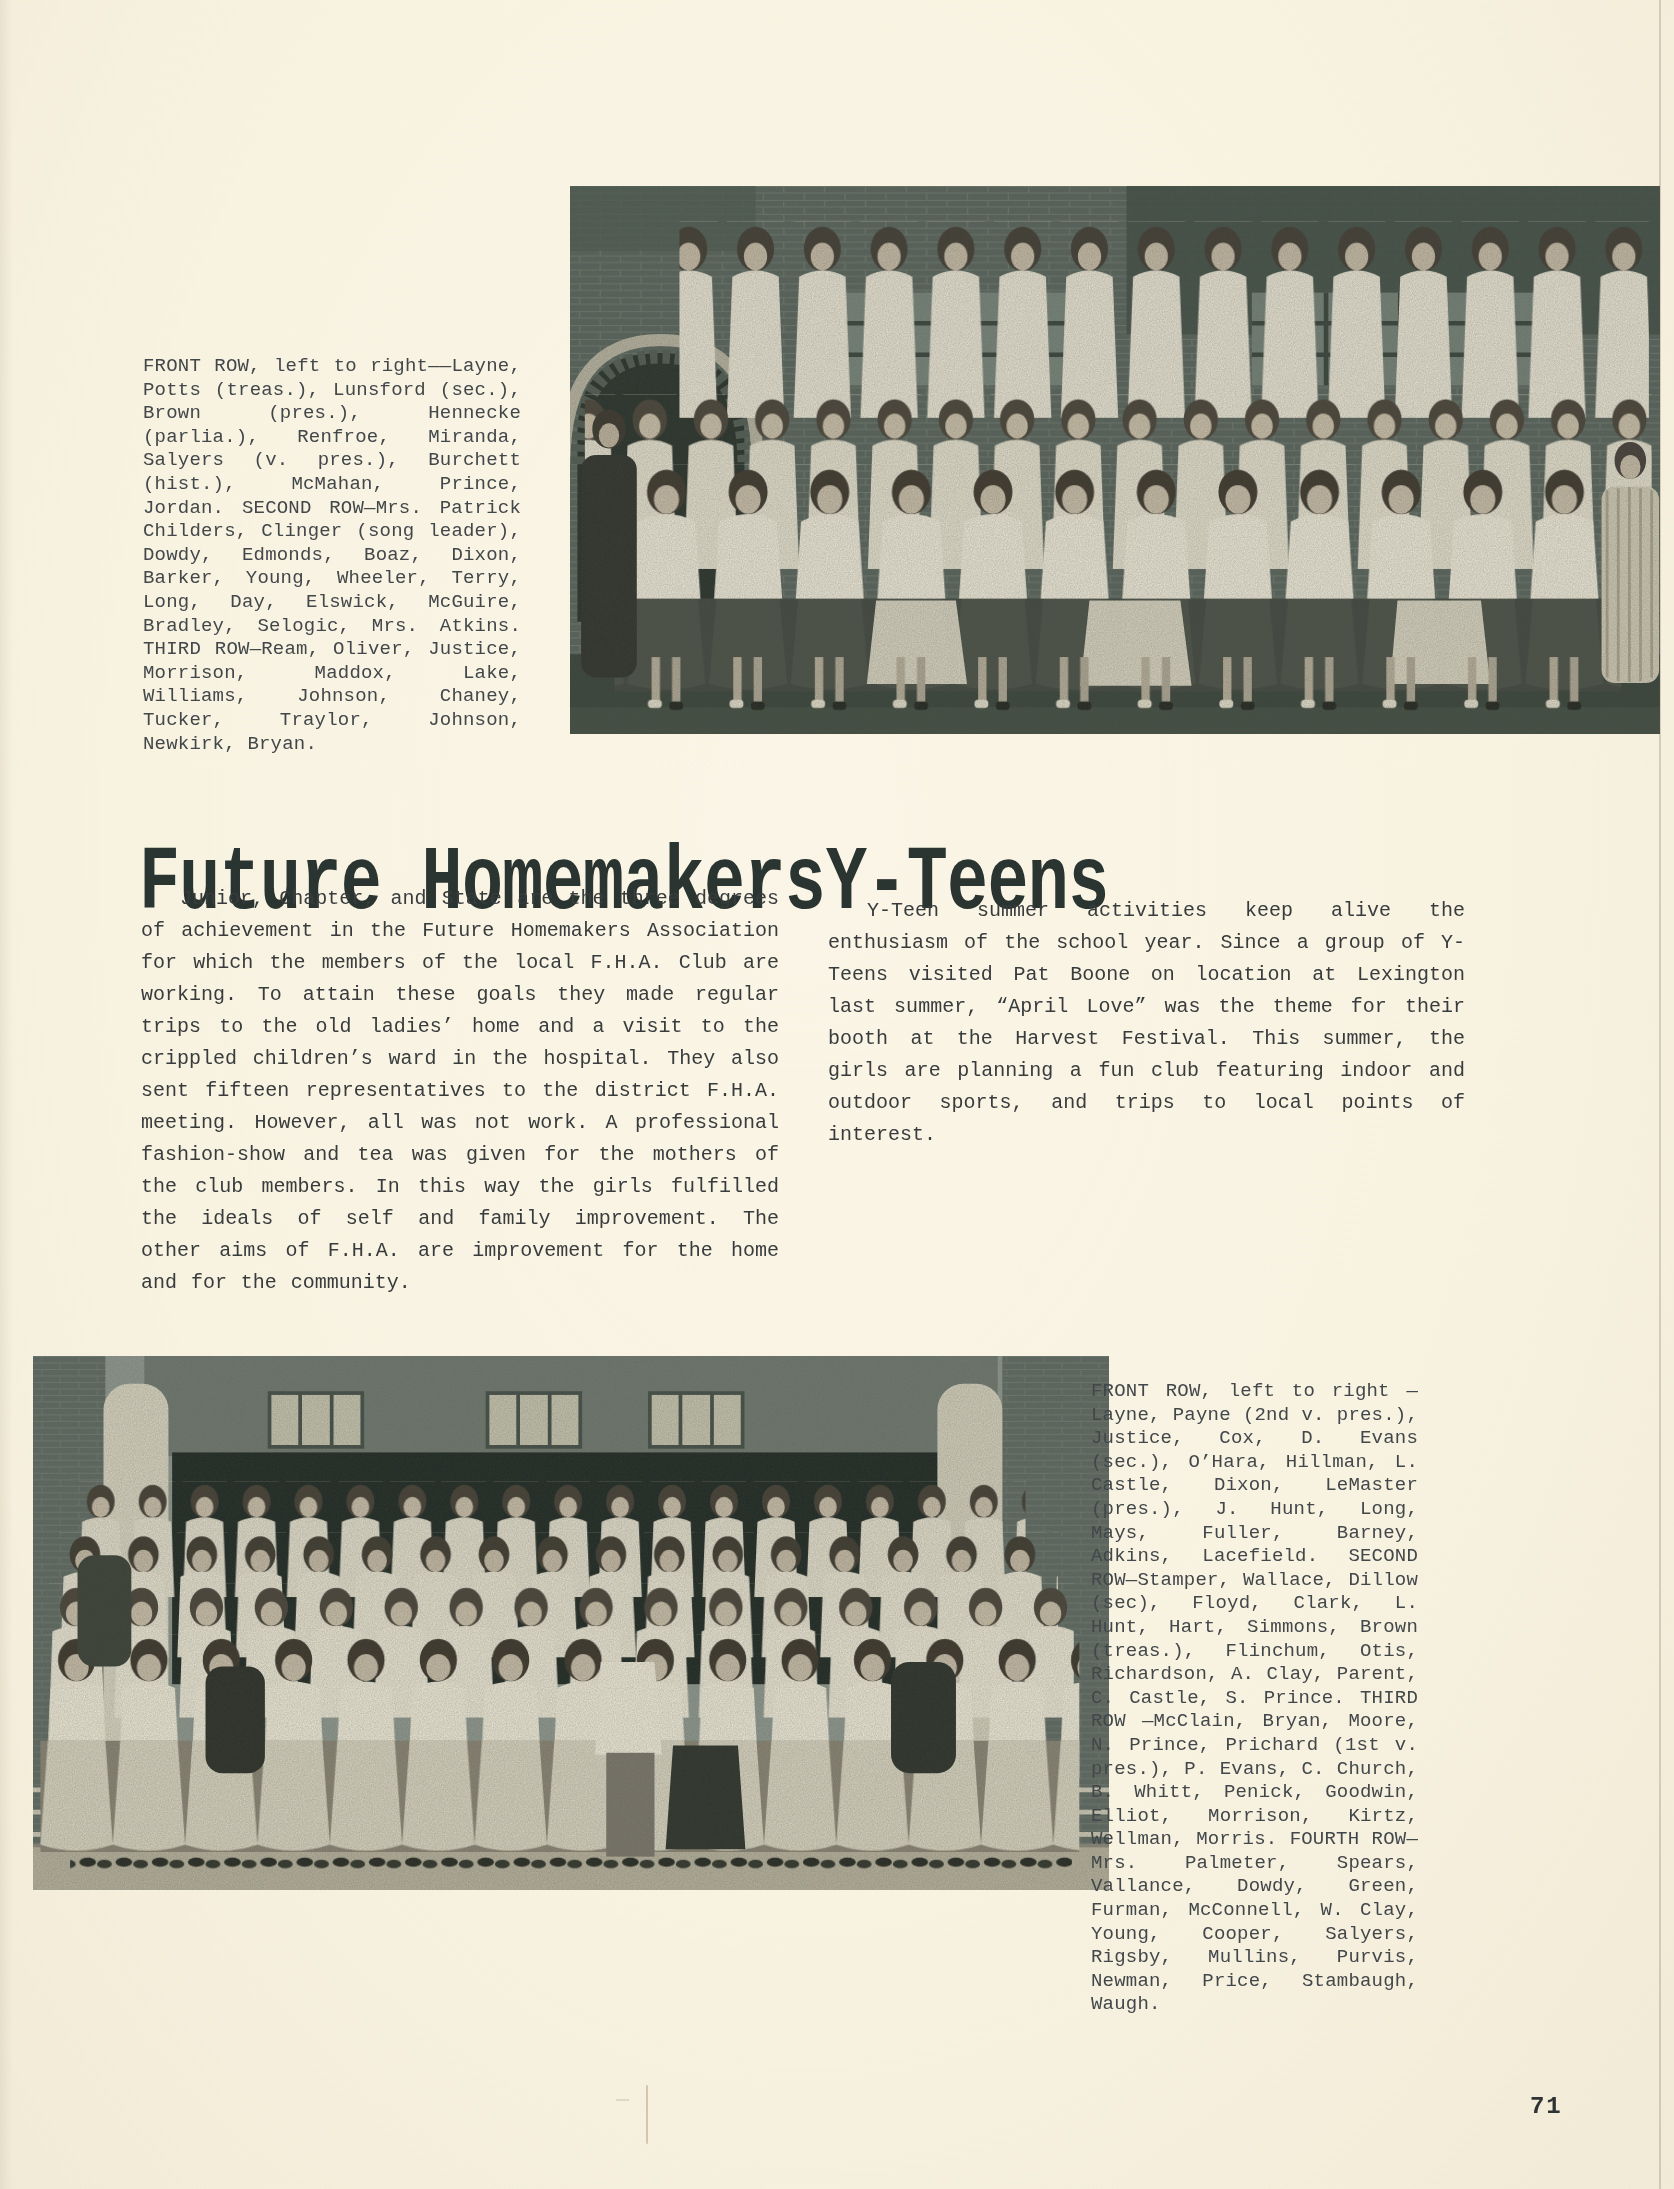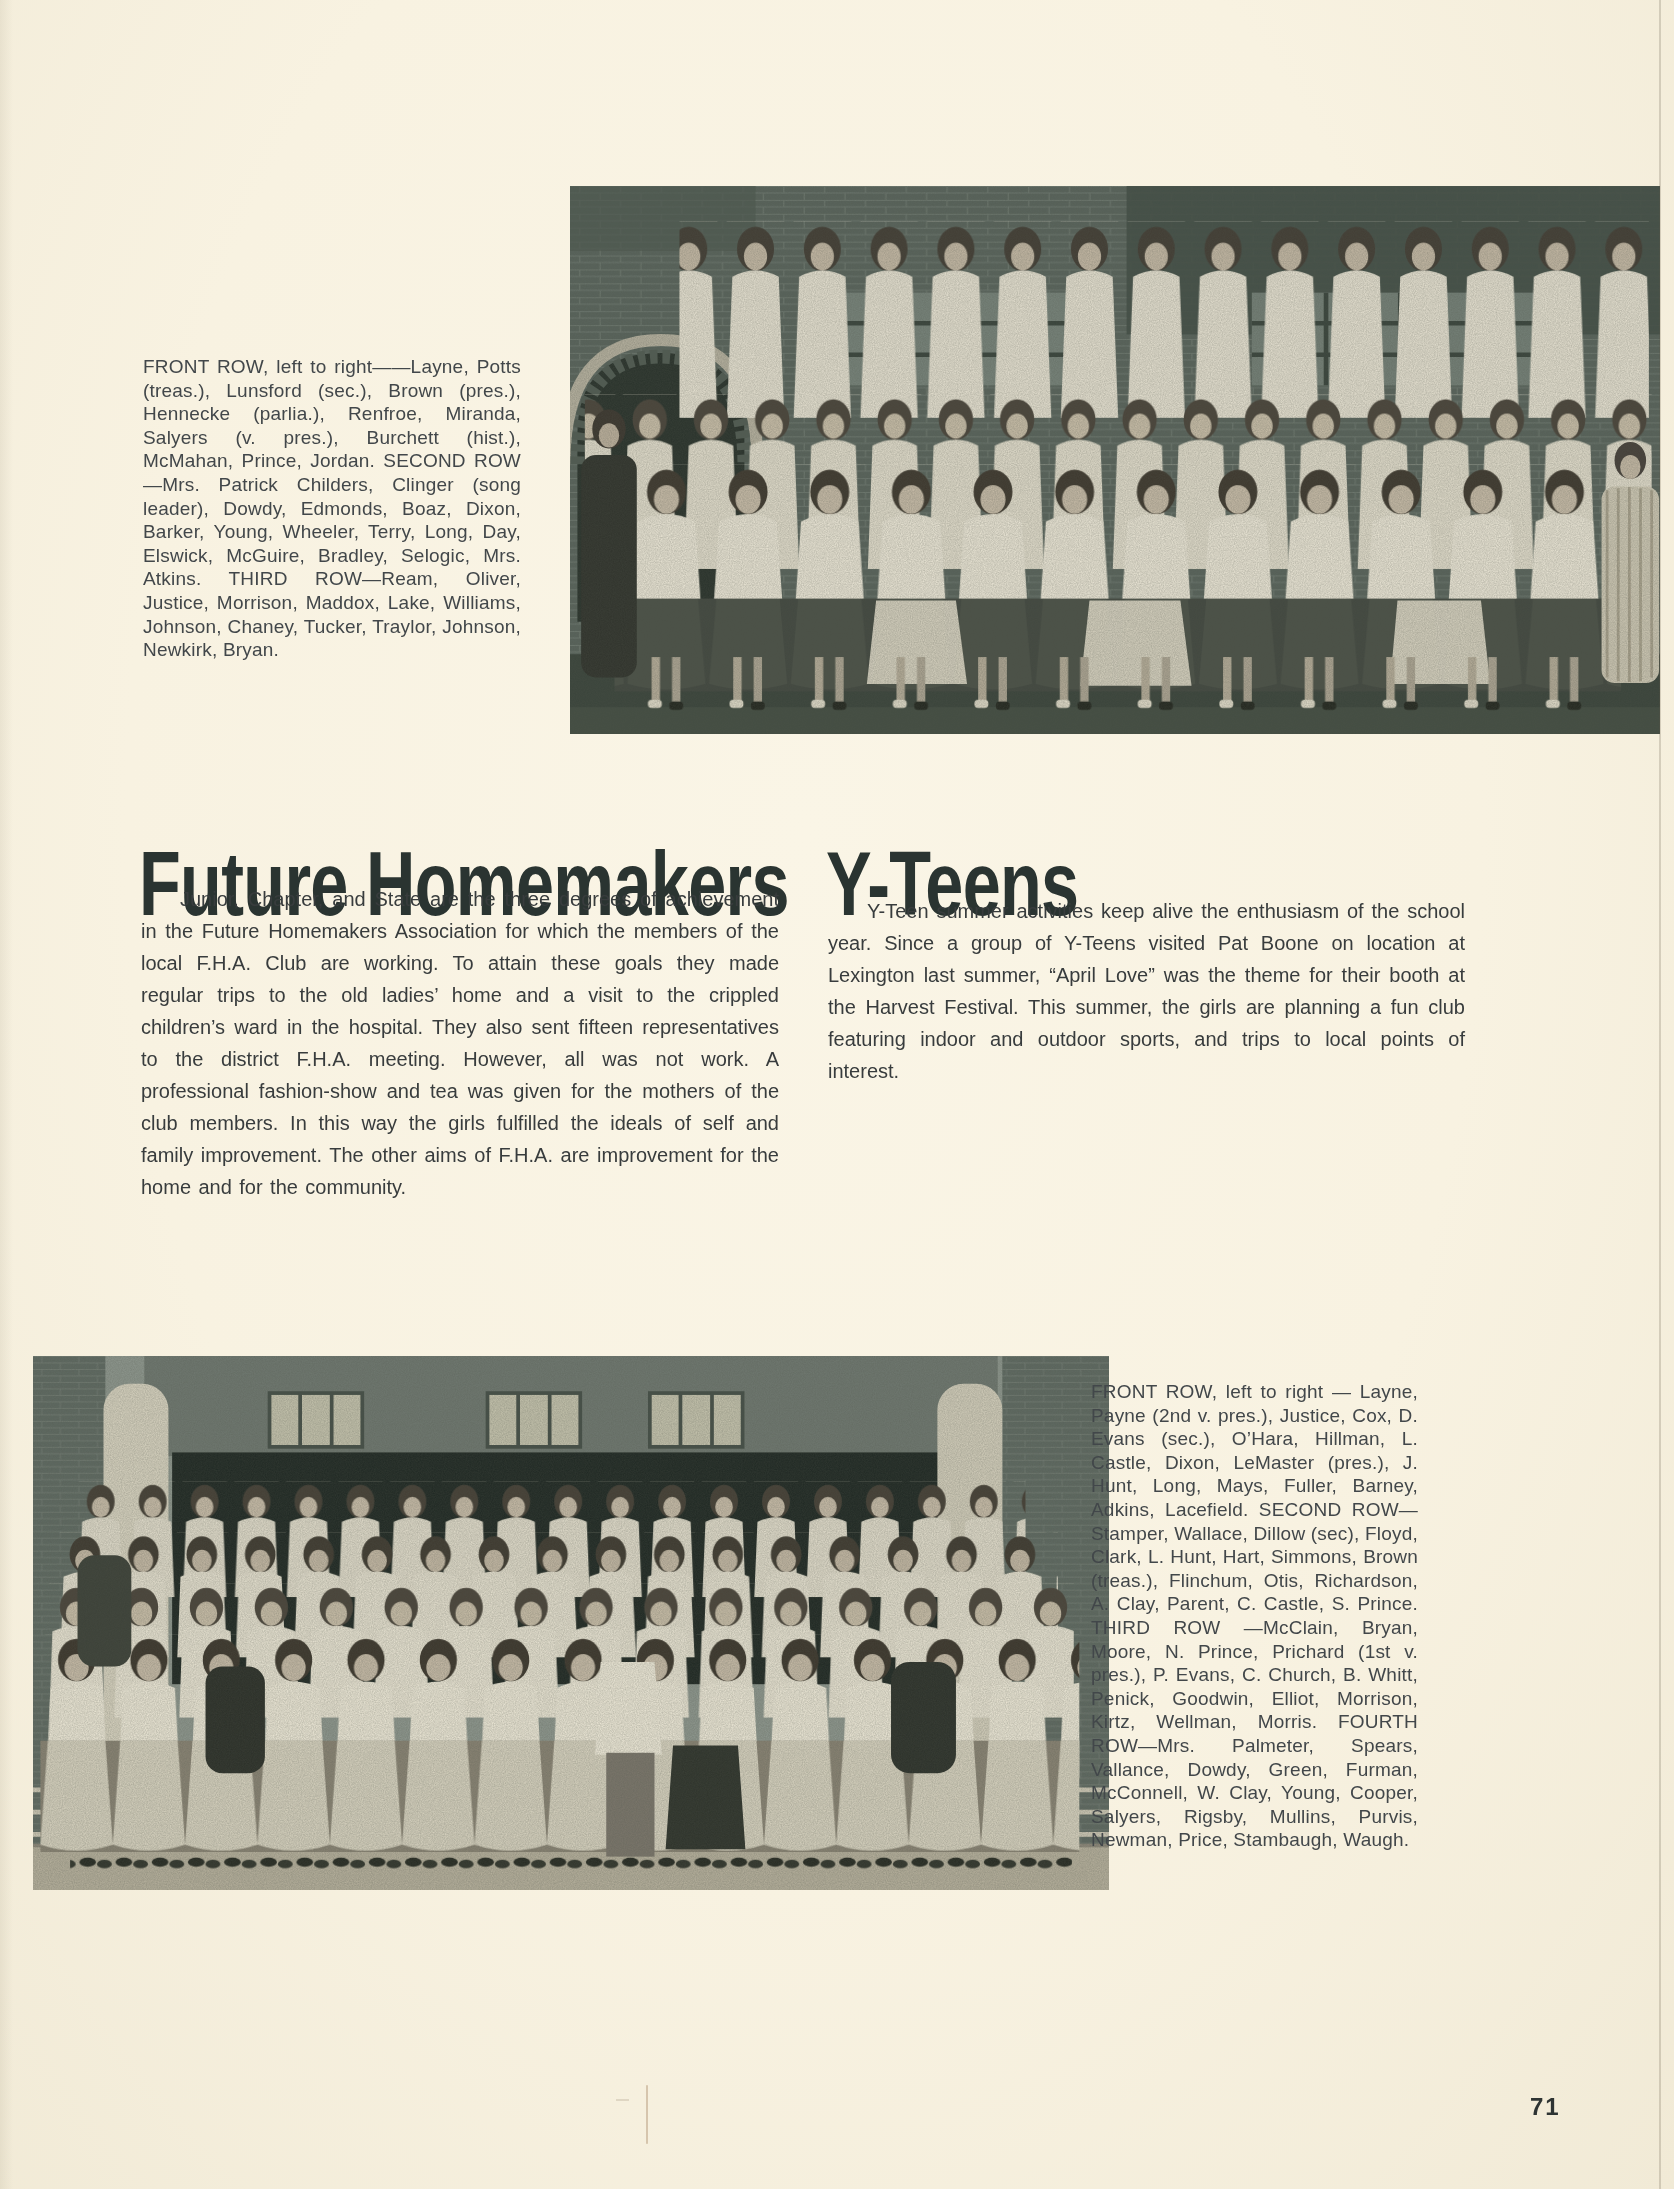--- a/index.html
+++ b/index.html
@@ -3,21 +3,21 @@
 <meta charset="utf-8">
 <style>
   html,body{margin:0;padding:0;background:#d8d2c2;}
   .page{
     position:relative;
     width:1674px;height:2190px;
     margin:0 auto;
     background:
       radial-gradient(ellipse at 48% 38%, #faf5e6 0%, #f8f2e1 55%, #f1ead6 100%);
     overflow:hidden;
-    font-family:Liberation Sans, sans-serif;
+    font-family:Liberation Mono, monospace;
     color:#35393a;
   }
   
   .edge-line-right{position:absolute;left:1659px;top:0;width:1.9px;height:2190px;background:rgba(95,88,70,.22);}
   .edge-shade-left{position:absolute;left:0;top:0;width:13px;height:2190px;background:linear-gradient(90deg,rgba(120,110,85,.10),rgba(120,110,85,0));}
   .crease{position:absolute;left:646px;top:2085px;width:1.9px;height:59px;background:rgba(140,100,60,.30);border-radius:0.9px;}
   .crease-dash{position:absolute;left:616px;top:2099px;width:13px;height:1.9px;background:rgba(120,100,70,.18);}
 
   
   .photo{position:absolute;overflow:hidden;}

